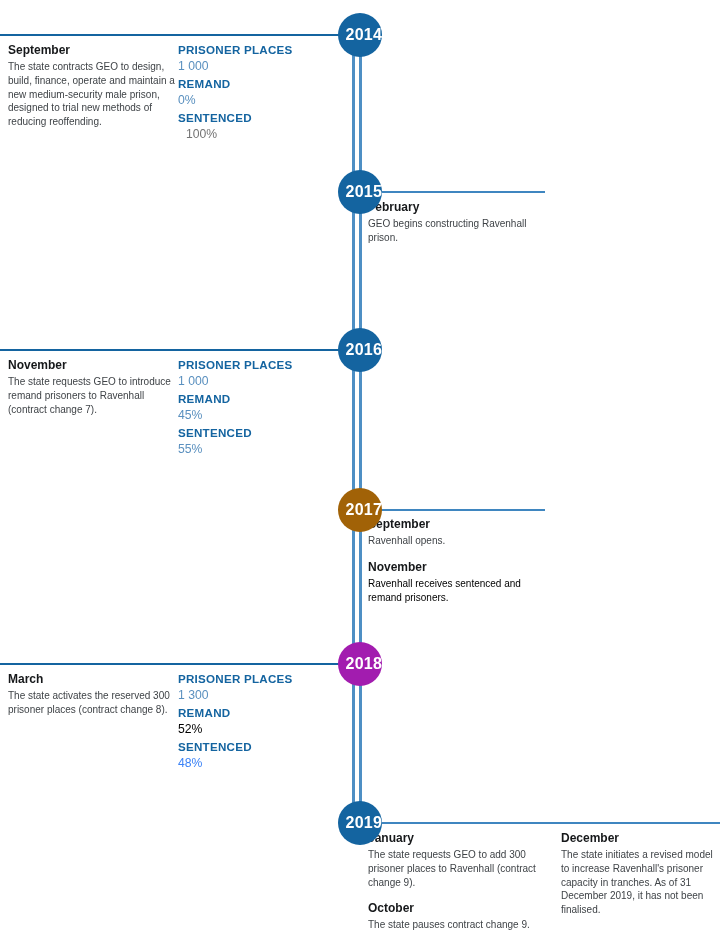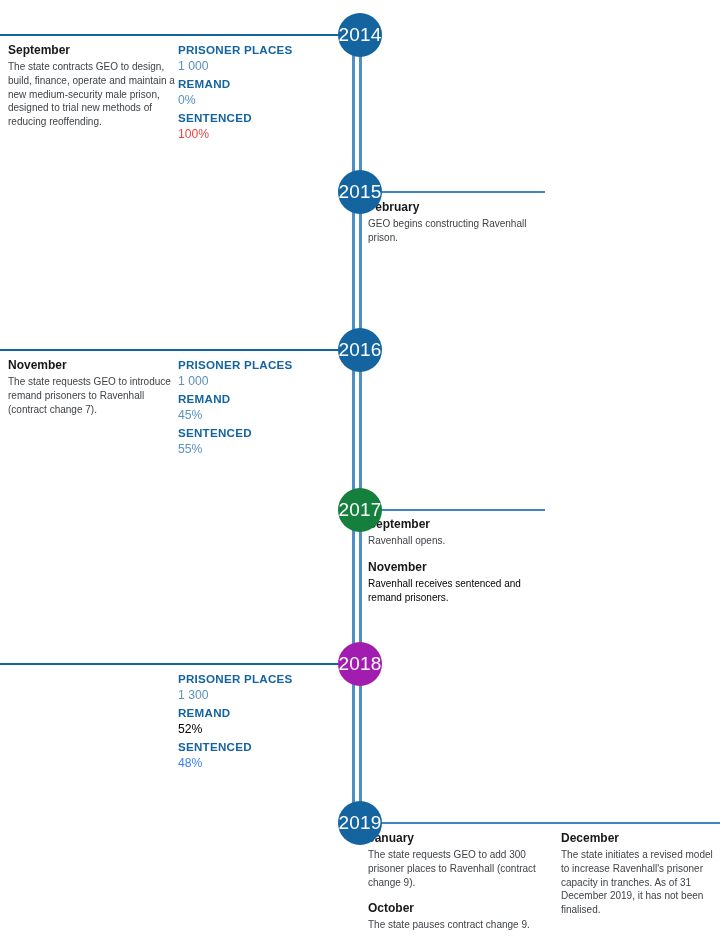--- a/index.html
+++ b/index.html
@@ -40,26 +40,26 @@
   .rule-right { background: #3f86c0; }
 
   
   .year-node {
     position: absolute;
     width: 44px;
     height: 44px;
     border-radius: 50%;
     background: #1464a0;
     color: #ffffff;
-    font-size: 19px;
-    font-weight: normal;
+    font-size: 16px;
+    font-weight: bold;
     letter-spacing: .2px;
     display: flex;
     align-items: center;
-    justify-content: center;
+    justify-content: flex-end;
     z-index: 5;
   }
 
   
   .block { position: absolute; }
 
   .month {
     font-size: 12px;
     font-weight: bold;
     color: #16181a;
@@ -115,21 +115,21 @@
     <div class="block left-block" style="top: 42px;">
       <p class="month" style="color: rgb(22, 24, 26);">September</p>
       <p class="desc" style="color: rgb(63, 67, 71);">The state contracts GEO to design, build, finance, operate and maintain a new medium-security male prison, designed to trial new methods of reducing reoffending.</p>
     </div>
     <div class="stats" style="left: 178px; top: 42px; width: 150px;">
       <div class="stat-label" style="color: rgb(20, 100, 160);">PRISONER PLACES</div>
       <div class="stat-value" style="color: rgb(90, 144, 191);">1 000</div>
       <div class="stat-label" style="color: rgb(20, 100, 160);">REMAND</div>
       <div class="stat-value" style="color: rgb(90, 144, 191);">0%</div>
       <div class="stat-label" style="color: rgb(20, 100, 160);">SENTENCED</div>
-      <div class="stat-value" style="color: #ef4444;">100%</div>
+      <div class="stat-value" style="color: #737373; margin-left: 8px;">100%</div>
     </div>
     <div class="rule rule-right" style="top: 191px; left: 378px; width: 167px; background: rgb(63, 134, 192);"></div>
     <div class="year-node" style="left: 338px; top: 170px; background: rgb(20, 100, 160);">
       <span>2015</span>
     </div>
     <div class="block right-block" style="top: 199px;">
       <p class="month" style="color: rgb(22, 24, 26);">February</p>
       <p class="desc" style="color: rgb(63, 67, 71);">GEO begins constructing Ravenhall prison.</p>
     </div>
     <div class="rule rule-left" style="top: 349px; left: 0px; width: 342px; background: rgb(20, 100, 160);"></div>
@@ -142,32 +142,36 @@
     </div>
     <div class="stats" style="left: 178px; top: 357px; width: 150px;">
       <div class="stat-label" style="color: rgb(20, 100, 160);">PRISONER PLACES</div>
       <div class="stat-value" style="color: rgb(90, 144, 191);">1 000</div>
       <div class="stat-label" style="color: rgb(20, 100, 160);">REMAND</div>
       <div class="stat-value" style="color: rgb(90, 144, 191);">45%</div>
       <div class="stat-label" style="color: rgb(20, 100, 160);">SENTENCED</div>
       <div class="stat-value" style="color: rgb(90, 144, 191);">55%</div>
     </div>
     <div class="rule rule-right" style="top: 509px; left: 378px; width: 167px; background: rgb(63, 134, 192);"></div>
-    <div class="year-node" style="left: 338px; top: 488px; background: #15803d;">
+    <div class="year-node" style="left: 338px; top: 488px; background: #a16207;">
       <span>2017</span>
     </div>
     <div class="block right-block" style="top: 516px;">
       <p class="month" style="color: rgb(22, 24, 26);">September</p>
       <p class="desc" style="color: rgb(63, 67, 71);">Ravenhall opens.</p>
       <p class="month" style="color: rgb(22, 24, 26);">November</p>
       <p class="desc" style="color: #000000;">Ravenhall receives sentenced and remand prisoners.</p>
     </div>
     <div class="rule rule-left" style="top: 663px; left: 0px; width: 342px; background: rgb(20, 100, 160);"></div>
     <div class="year-node" style="left: 338px; top: 642px; background: #a21caf;">
       <span>2018</span>
+    </div>
+    <div class="block left-block" style="top: 671px;">
+      <p class="month" style="color: rgb(22, 24, 26);">March</p>
+      <p class="desc" style="color: rgb(63, 67, 71);">The state activates the reserved 300 prisoner places (contract change 8).</p>
     </div>
     <div class="stats" style="left: 178px; top: 671px; width: 150px;">
       <div class="stat-label" style="color: rgb(20, 100, 160);">PRISONER PLACES</div>
       <div class="stat-value" style="color: rgb(90, 144, 191);">1 300</div>
       <div class="stat-label" style="color: rgb(20, 100, 160);">REMAND</div>
       <div class="stat-value" style="color: #000000;">52%</div>
       <div class="stat-label" style="color: rgb(20, 100, 160);">SENTENCED</div>
       <div class="stat-value" style="color: #3b82f6;">48%</div>
     </div>
     <div class="rule rule-right" style="top: 822px; left: 378px; width: 342px; background: rgb(63, 134, 192);"></div>

